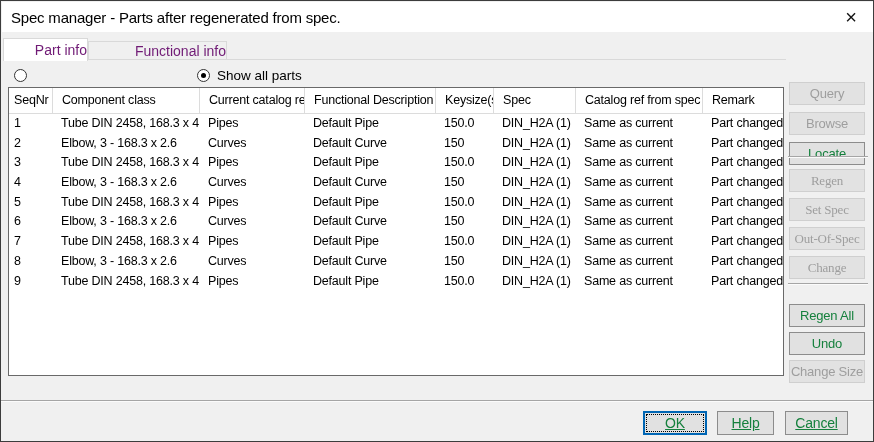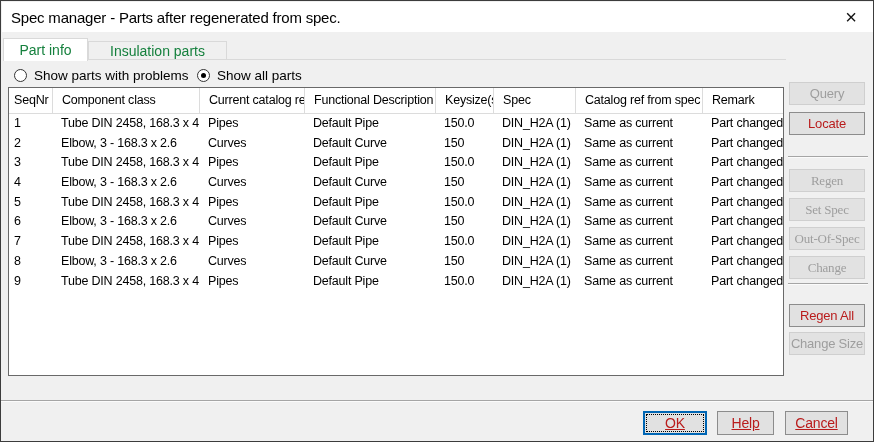--- a/index.html
+++ b/index.html
@@ -18,21 +18,21 @@
   }
   .titlebar .title{ margin-left:9px; font-size:15px; color:#000; letter-spacing:-0.2px; }
   .closebox{
     position:absolute; right:0; top:0; width:46px; height:30px;
     display:flex; align-items:center; justify-content:center; cursor:default;
   }
   .closebox .x{ font-size:20px; line-height:20px; color:#111; font-weight:400; }
 
   
   .tab{
-    position:absolute; font-size:14px; color:#15803d; text-align:center;
+    position:absolute; font-size:14px; color:#701a75; text-align:right;
     border:1px solid #d9d9d9; border-bottom:none;
   }
   .tab-active{
     left:2px; top:37px; width:85px; height:23px; background:#fff; z-index:3;
     line-height:23px;
   }
   .tab-inactive{
     left:87px; top:40px; width:139px; height:19px; background:#f0f0f0;
     line-height:18px; z-index:1;
   }
@@ -61,21 +61,21 @@
   .thead{ height:26px; border-bottom:1px solid #dcdcdc; }
   .hcell{ line-height:25px; padding-left:9px; white-space:nowrap; overflow:hidden; border-left:1px solid #dcdcdc; }
   .hcell:first-child{ border-left:none; padding-left:5px; }
   .trow{ height:19.7px; }
   .tcell{ line-height:19.7px; padding-left:9px; white-space:nowrap; overflow:hidden; }
   .tcell:first-child{ padding-left:5px; }
 
   
   .btn{
     font-family:"Liberation Sans","DejaVu Sans",sans-serif;
-    background:#e1e1e1; border:1px solid #8c8c8c; color:#b91c1c;
+    background:#e1e1e1; border:1px solid #8c8c8c; color:#15803d;
     font-size:13px; letter-spacing:-0.2px; text-align:center; padding:0;
   }
   .btn:disabled, .btn.disabled{ border-color:#cfcfcf; color:#9e9e9e; background:#e2e2e2; }
 
   .side-panel{ position:absolute; left:788px; top:65px; width:76px; }
   .bgroup{ position:absolute; left:0; width:76px; }
   .g0{ top:16px; } .g1{ top:103px; } .g2{ top:238px; }
   .bgroup .btn{ display:block; width:76px; height:23px; }
   .g0 .btn{ margin-bottom:7px; } .g1 .btn{ margin-bottom:6px;font-family:Liberation Serif, serif; } .g2 .btn{ margin-bottom:5px; }
 
@@ -96,26 +96,25 @@
 <div class="dialog">
 
   <div class="titlebar">
     <span class="title">Spec manager - Parts after regenerated from spec.</span>
     <div class="closebox">
       <span class="x">×</span>
     </div>
   </div>
 
   <div class="tab tab-active">Part info</div>
-  <div class="tab tab-inactive">Insulation parts</div>
+  <div class="tab tab-inactive">Functional info</div>
   <div class="tabline"></div>
 
   <div class="radio radio1">
     <span class="circ"></span>
-    <span>Show parts with problems</span>
   </div>
   <div class="radio radio2 selected">
     <span class="circ">
         <span class="dot"></span>
       </span>
     <span>Show all parts</span>
   </div>
 
   <div class="table">
     <div class="thead">
@@ -218,30 +217,32 @@
           <div class="tcell">DIN_H2A (1)</div>
           <div class="tcell">Same as current</div>
           <div class="tcell">Part changed</div>
         </div>
       </div>
   </div>
 
   <div class="side-panel">
       <div class="bgroup g0">
         <button class="btn disabled" disabled="">Query</button>
+        <button class="btn disabled" disabled="">Browse</button>
         <button class="btn">Locate</button>
       </div>
       <div class="bgroup g1">
         <button class="btn disabled" disabled="">Regen</button>
         <button class="btn disabled" disabled="">Set Spec</button>
         <button class="btn disabled" disabled="">Out-Of-Spec</button>
         <button class="btn disabled" disabled="">Change</button>
       </div>
       <div class="bgroup g2">
         <button class="btn">Regen All</button>
+        <button class="btn">Undo</button>
         <button class="btn disabled" disabled="">Change Size</button>
       </div>
     </div>
   <div class="etched vsep vsep1"></div>
   <div class="etched vsep vsep2"></div>
   <div class="etched hsep"></div>
 
   <button class="btn bottom-btn btn-ok">OK</button>
   <button class="btn bottom-btn btn-help">Help</button>
   <button class="btn bottom-btn btn-cancel">Cancel</button>

